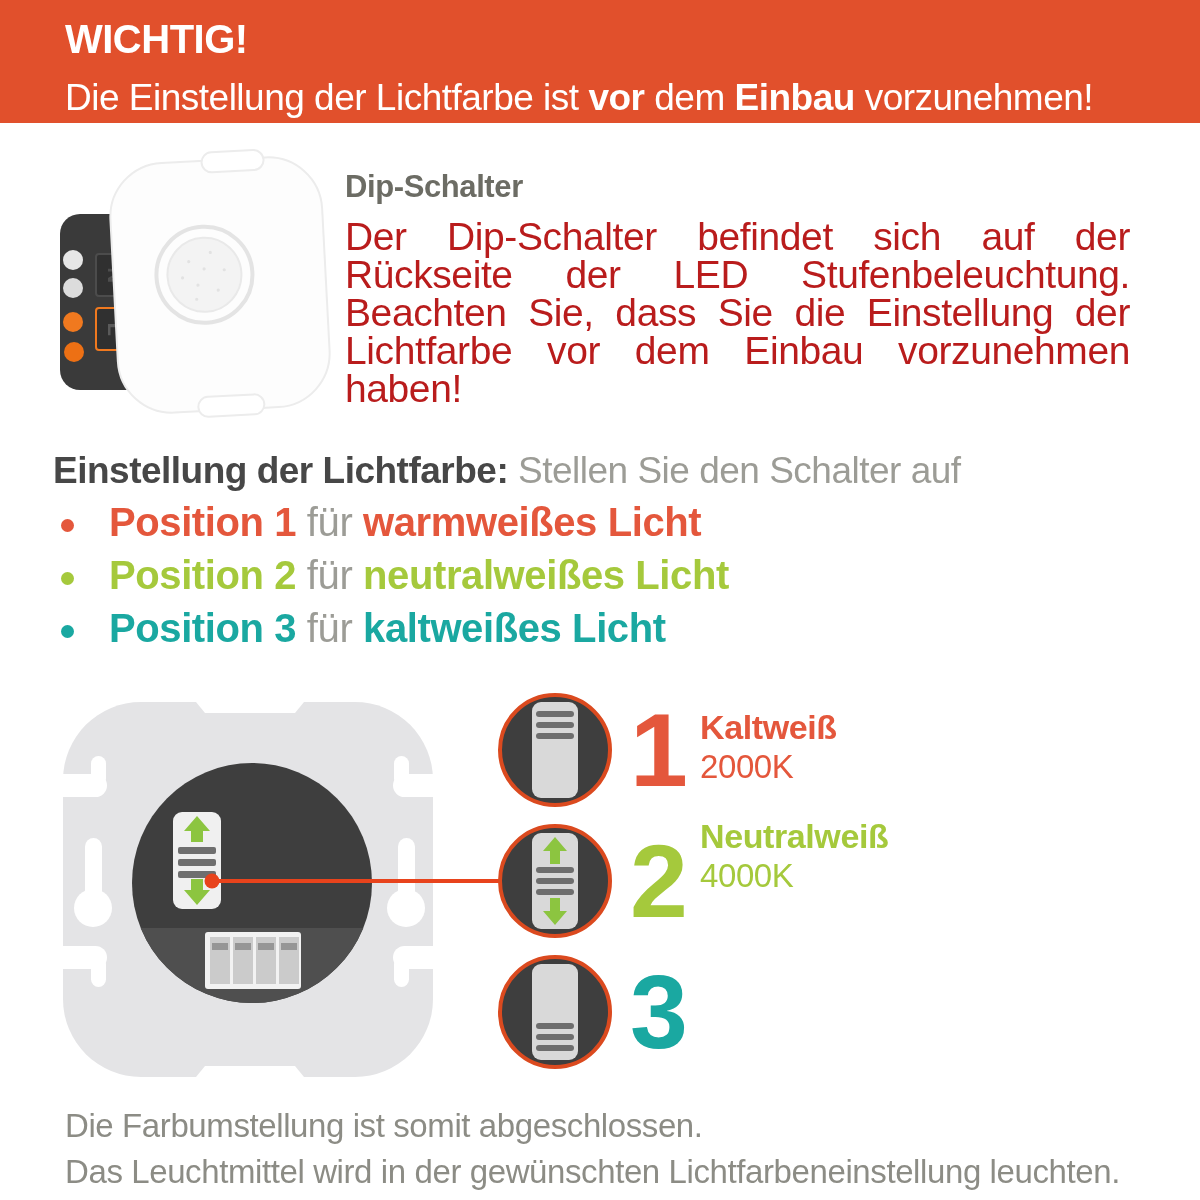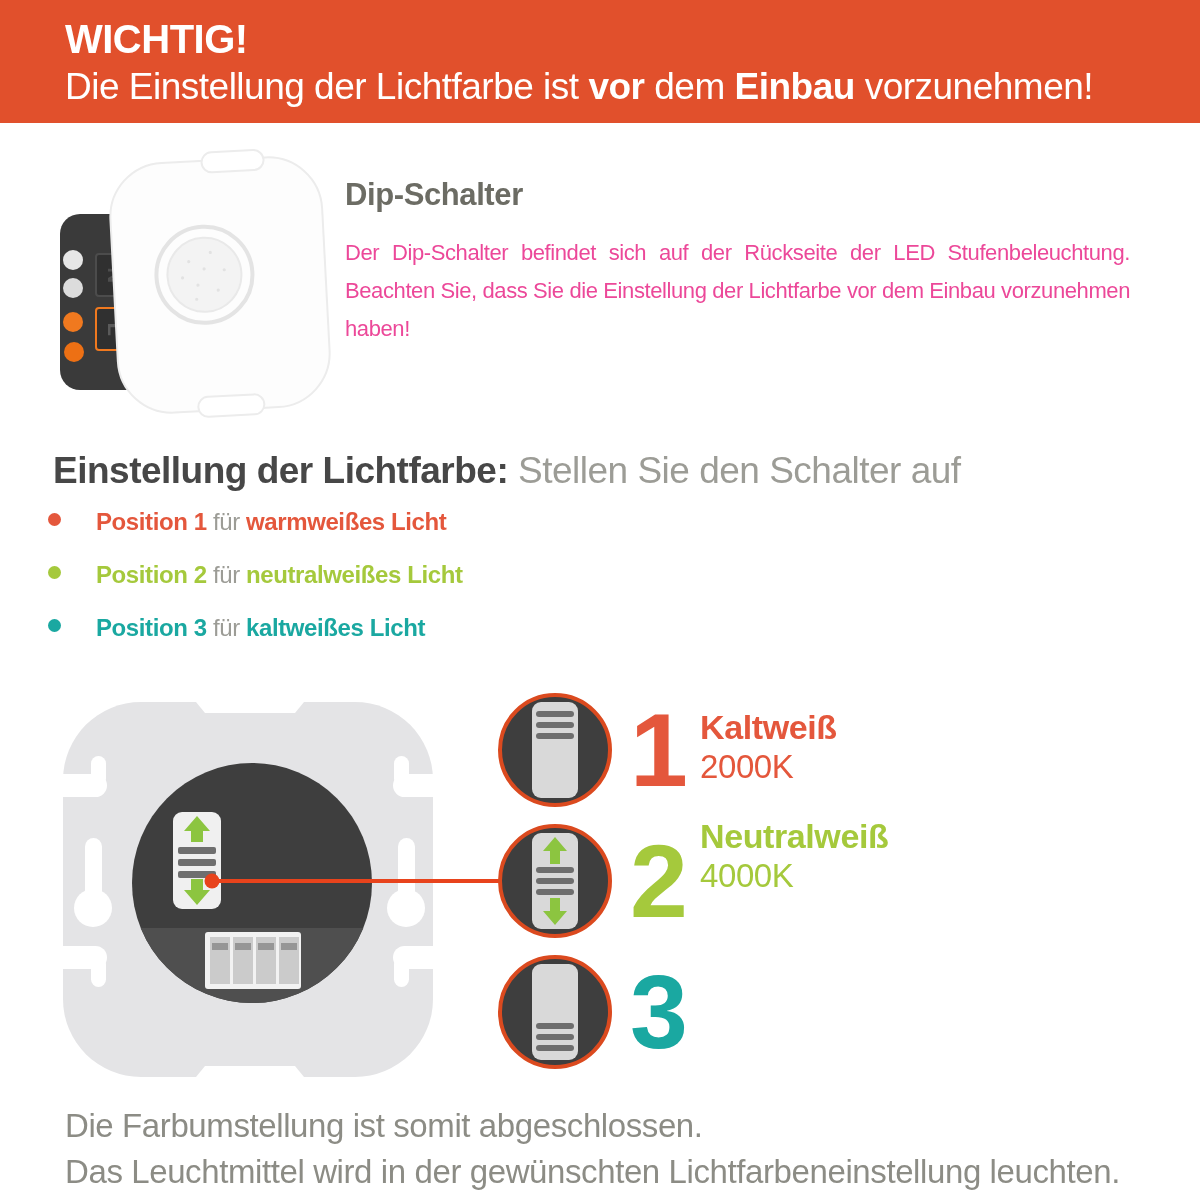--- a/index.html
+++ b/index.html
@@ -4,32 +4,32 @@
 <style>
   html,body{margin:0;padding:0;background:#ffffff;}
   .page{
     position:relative;width:1200px;height:1200px;background:#ffffff;overflow:hidden;
     font-family:"Liberation Sans",sans-serif;letter-spacing:-0.3px;color:#8C8C85;
   }
   
   .banner{position:absolute;top:0;left:0;width:1200px;height:123px;background:#E1502C;
     color:#ffffff;box-sizing:border-box;padding:16px 65px 0 65px;}
   .banner-title{font-size:40px;font-weight:bold;letter-spacing:-0.5px;line-height:46px;}
-  .banner-sub{font-size:37px;font-weight:300;line-height:44px;margin-top:3px;letter-spacing:-0.5px;}
+  .banner-sub{font-size:37px;font-weight:300;line-height:44px;margin-top:14px;letter-spacing:-0.5px;}
   .banner-sub b{font-weight:bold;}
   
   .device-photo{position:absolute;left:50px;top:148px;}
-  .intro-text{position:absolute;left:345px;top:176px;width:785px;}
+  .intro-text{position:absolute;left:345px;top:168px;width:785px;}
   .intro-heading{margin:0;font-size:31px;font-weight:bold;color:#6C6C64;line-height:38px;letter-spacing:-0.4px;}
-  .intro-body{margin:20px 0 0 0;font-size:22px;color:#ec4899;line-height:38px;text-align:justify;letter-spacing:-0.4px;}
+  .intro-body{margin:12px 0 0 0;font-size:39px;color:#b91c1c;line-height:38px;text-align:justify;letter-spacing:-0.4px;}
   
   .settings-heading{position:absolute;left:53px;top:450px;font-size:37px;line-height:42px;white-space:nowrap;letter-spacing:-0.5px;}
   .settings-heading b{color:#474747;font-weight:bold;}
   .settings-heading span{color:#9C9C96;}
-  .bullet-row{position:absolute;left:48px;font-size:24px;line-height:38px;white-space:nowrap;letter-spacing:-0.4px;}
+  .bullet-row{position:absolute;left:61px;font-size:40px;line-height:38px;white-space:nowrap;letter-spacing:-0.4px;}
   .bullet-row .dot{display:inline-block;width:13px;height:13px;border-radius:50%;margin-right:35px;vertical-align:4px;}
   .bullet-row .pos,.bullet-row .light{font-weight:bold;}
   .bullet-row .fuer{color:#9C9C96;font-weight:normal;}
   .row-warm{color:#E4573C;}
   .row-neutral{color:#A5C93C;}
   .row-cold{color:#1AA8A1;}
   .bg-warm{background:#E4573C;}
   .bg-neutral{background:#A5C93C;}
   .bg-cold{background:#1AA8A1;}
   

